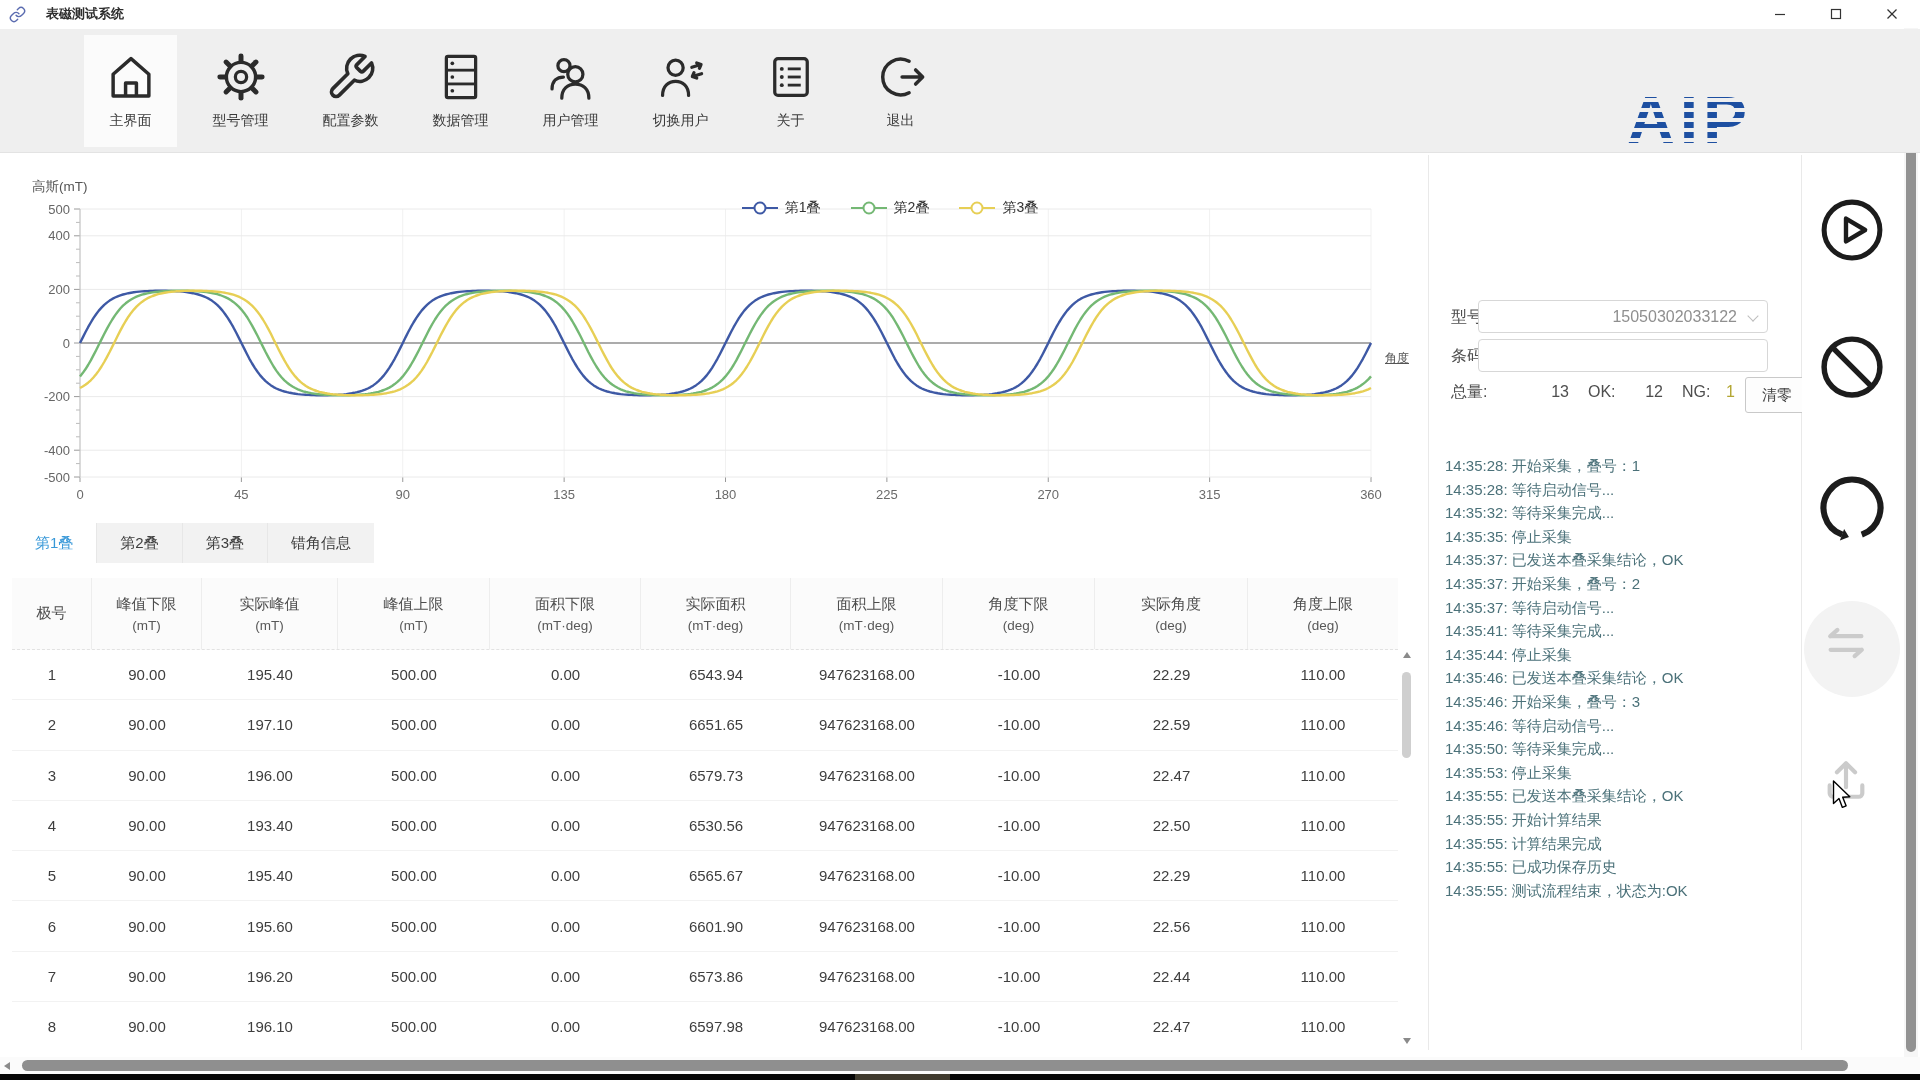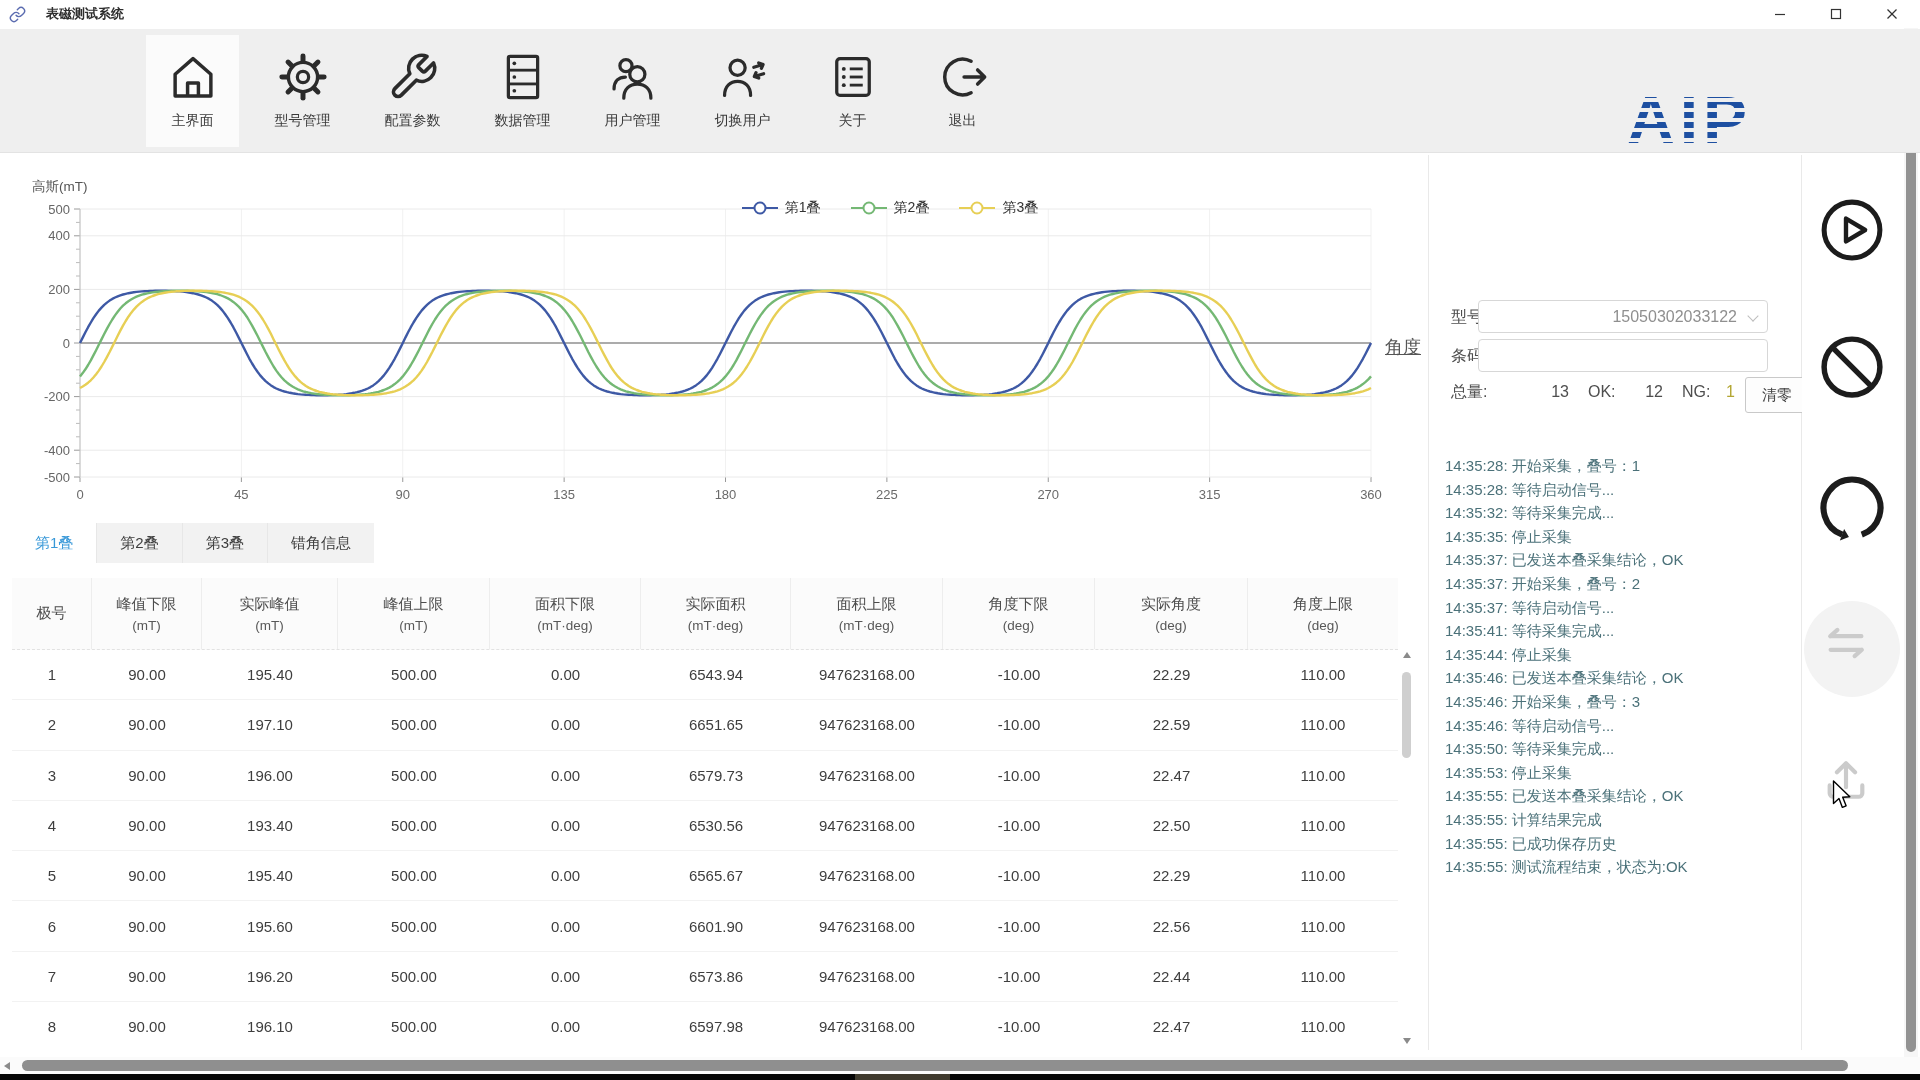--- a/index.html
+++ b/index.html
@@ -9,34 +9,34 @@
   
   .titlebar{position:absolute;top:0;left:0;right:0;height:28px;background:#fff;display:flex;align-items:center;z-index:30;}
   .titlebar .app-icon{width:17px;height:17px;margin-left:9px;display:inline-flex;}
   .titlebar .app-icon svg{width:17px;height:17px;}
   .title-text{font-size:13px;color:#2e2e2e;margin-left:20px;font-weight:bold;}
   .win-controls{position:absolute;right:0;top:0;height:28px;display:flex;}
   .win-btn{width:56px;height:28px;display:flex;align-items:center;justify-content:center;}
 
   
   .toolbar{position:absolute;top:29px;left:0;right:0;height:123px;background:#efefef;border-bottom:1px solid #e3e3e3;z-index:20;}
-  .tb-items{display:flex;align-items:center;height:100%;padding-left:120px;gap:17px;margin-left:26px;}
+  .tb-items{display:flex;align-items:center;height:100%;padding-left:84px;gap:17px;}
   .tb-item{width:93px;height:112px;display:flex;flex-direction:column;align-items:center;justify-content:center;color:#2b2b2b;cursor:pointer;}
   .tb-item.active{background:#fbfbfb;}
   .tb-item .ic{width:52px;height:52px;display:block;}
   .tb-item .ic svg{width:52px;height:52px;display:block;}
   .tb-label{font-size:14px;color:#3a3a3a;margin-top:9px;white-space:nowrap;}
   .logo{position:absolute;left:1627px;top:53px;width:210px;height:76px;}
   .logo-text{font-size:66px;font-weight:800;letter-spacing:5px;line-height:76px;}
   .logo-stripes{position:absolute;inset:0;background:repeating-linear-gradient(180deg,transparent 0 6px,#efefef 6px 10px);}
 
   
   .chart-svg{position:absolute;left:0;top:155px;}
   .y-title{position:absolute;left:32px;top:178px;font-size:13.5px;color:#555;z-index:5;}
-  .x-title{position:absolute;left:1385px;top:335px;font-size:18px;color:#555;z-index:5;text-decoration:underline;}
+  .x-title{position:absolute;left:1385px;top:350px;font-size:12px;color:#555;z-index:5;text-decoration:underline;}
   .legend{position:absolute;left:620px;top:199px;width:540px;display:flex;justify-content:center;gap:30px;z-index:6;}
   .legend-item{display:flex;align-items:center;gap:7px;}
   .legend-label{font-size:14px;color:#333;}
 
   
   .tabs{position:absolute;left:12px;top:523px;height:40px;display:flex;background:#f2f2f2;z-index:5;}
   .tab{padding:0 23px;line-height:40px;font-size:15px;color:#3e3e3e;border-right:1px solid #e7e7e7;cursor:pointer;white-space:nowrap;}
   .tab:last-child{border-right:none;}
   .tab.active{background:#fff;color:#3898d8;}
 
@@ -514,20 +514,21 @@
         <div class="log-line">14:35:37: 开始采集，叠号：2</div>
         <div class="log-line">14:35:37: 等待启动信号...</div>
         <div class="log-line">14:35:41: 等待采集完成...</div>
         <div class="log-line">14:35:44: 停止采集</div>
         <div class="log-line">14:35:46: 已发送本叠采集结论，OK</div>
         <div class="log-line">14:35:46: 开始采集，叠号：3</div>
         <div class="log-line">14:35:46: 等待启动信号...</div>
         <div class="log-line">14:35:50: 等待采集完成...</div>
         <div class="log-line">14:35:53: 停止采集</div>
         <div class="log-line">14:35:55: 已发送本叠采集结论，OK</div>
+        <div class="log-line">14:35:55: 开始计算结果</div>
         <div class="log-line">14:35:55: 计算结果完成</div>
         <div class="log-line">14:35:55: 已成功保存历史</div>
         <div class="log-line">14:35:55: 测试流程结束，状态为:OK</div>
       </div>
   </div>
 
   <div class="side-col">
       <div class="side-btn enabled" style="top: 40px;">
         <span class="ic ">
           <svg viewBox="0 0 64 64" fill="none" stroke="currentColor">

